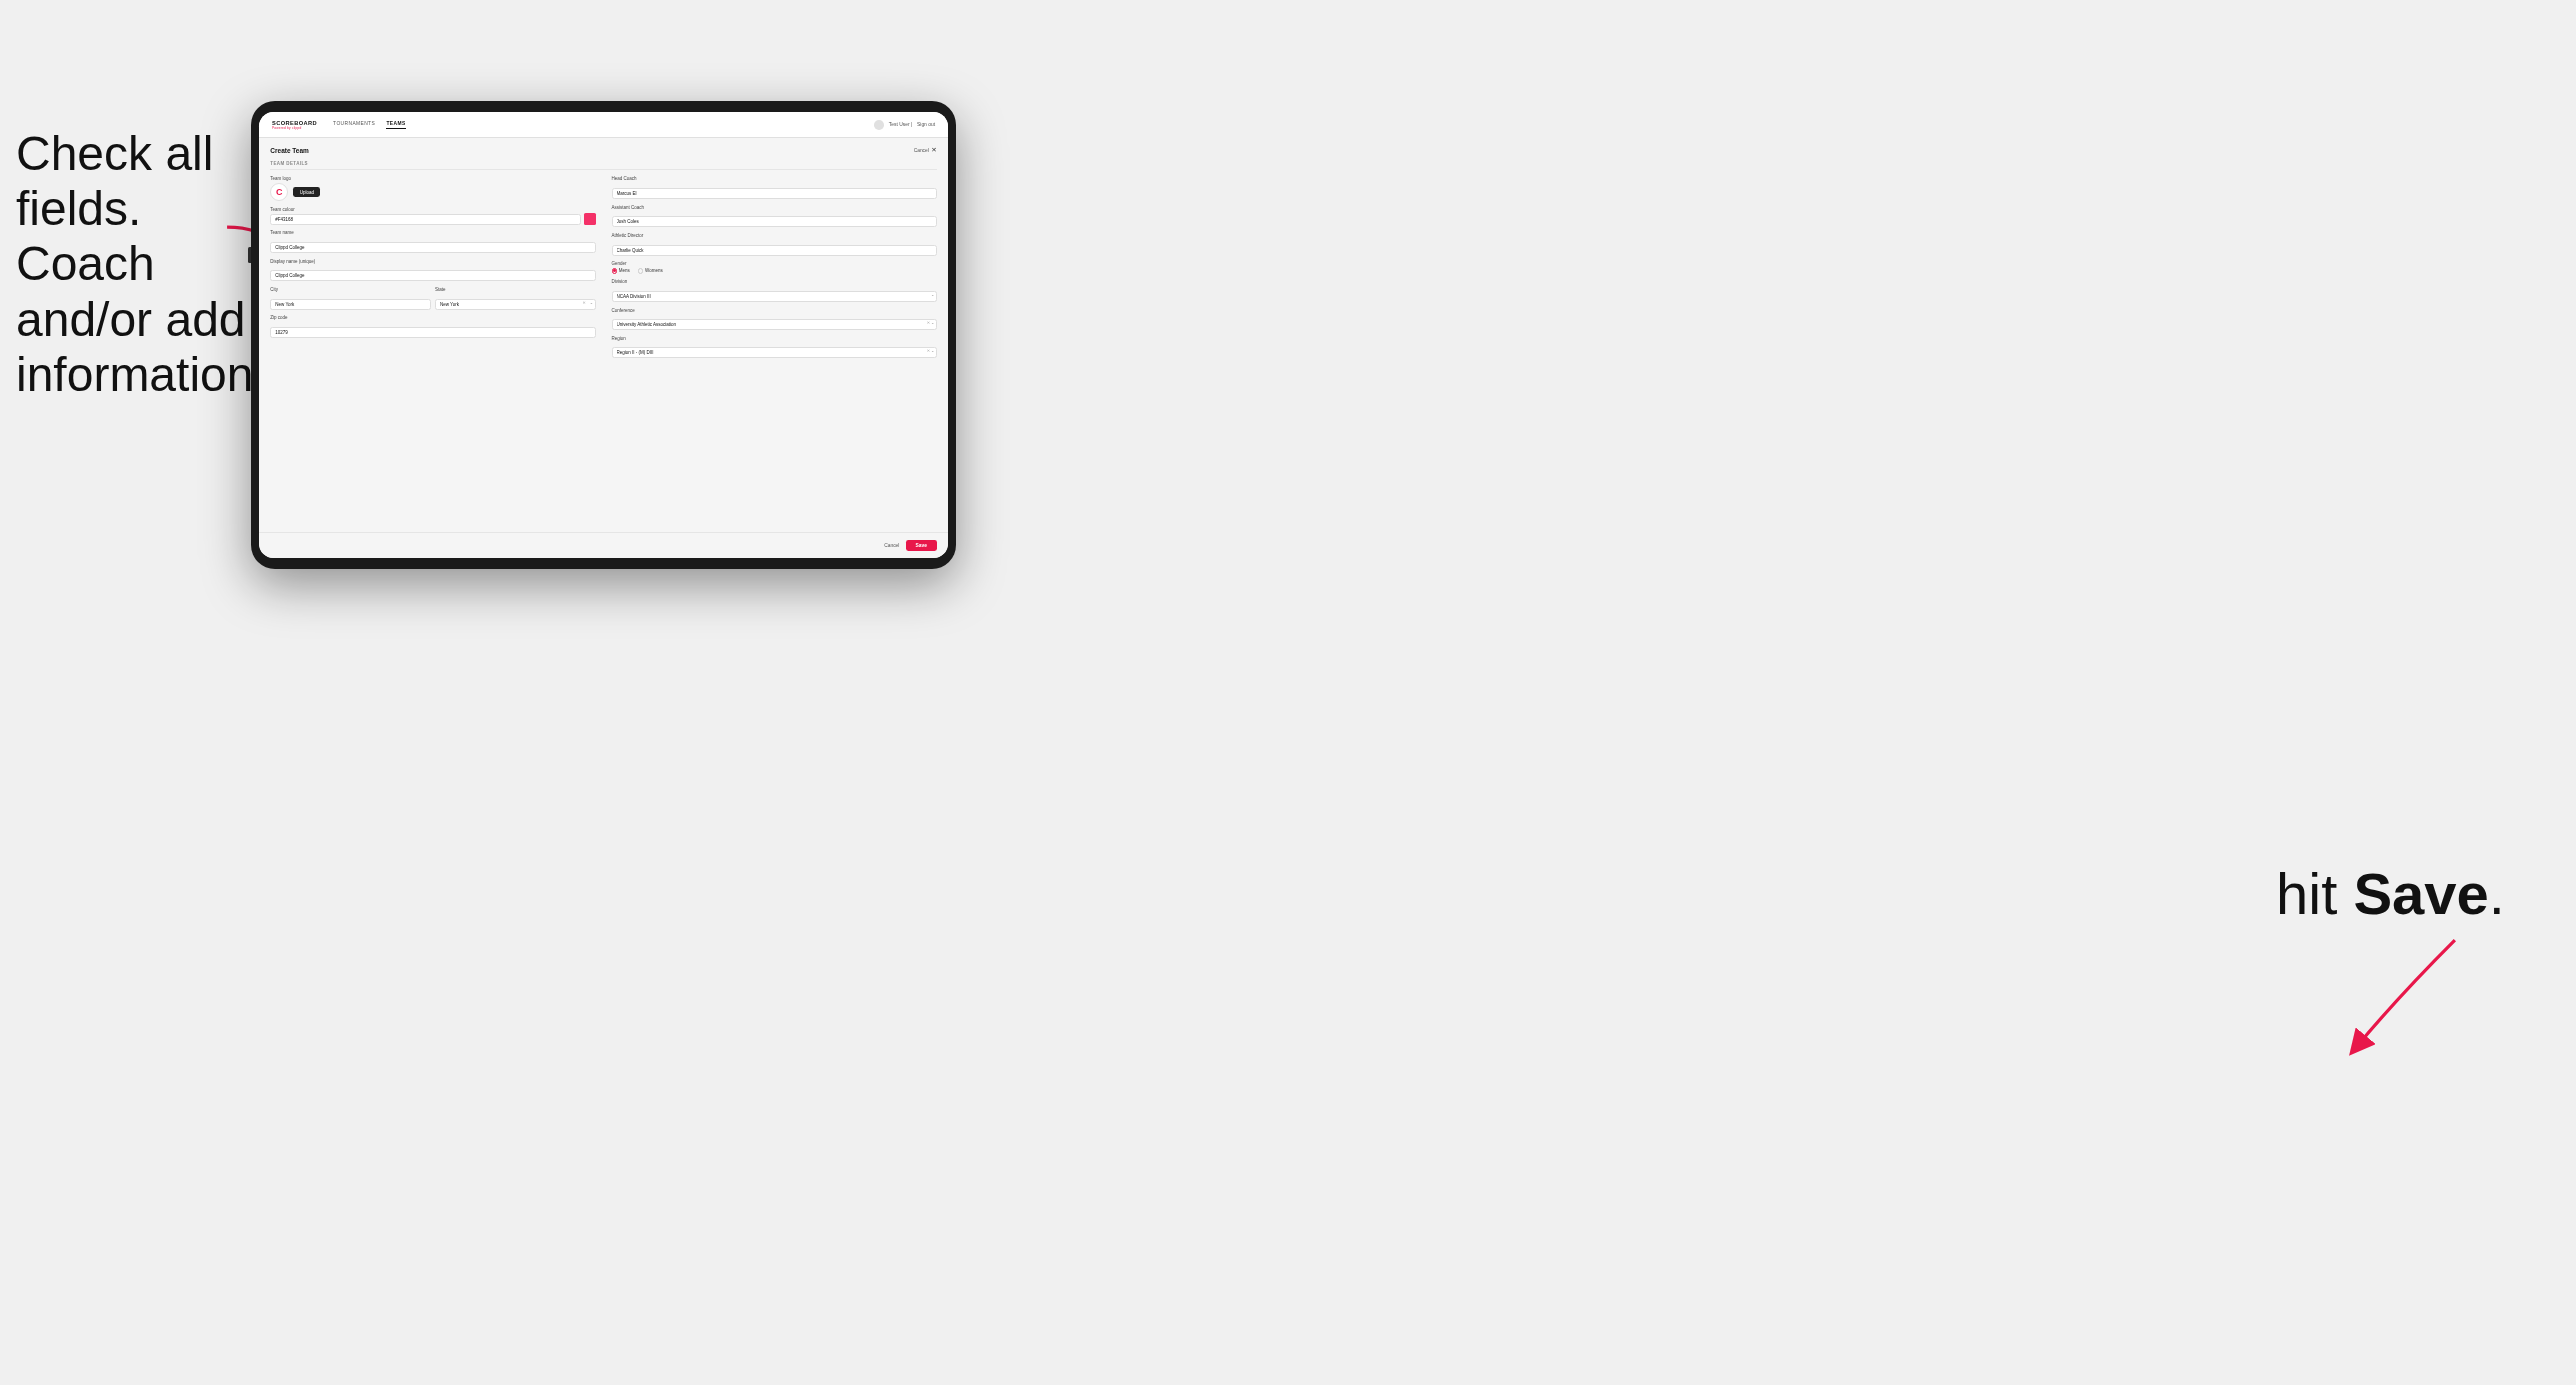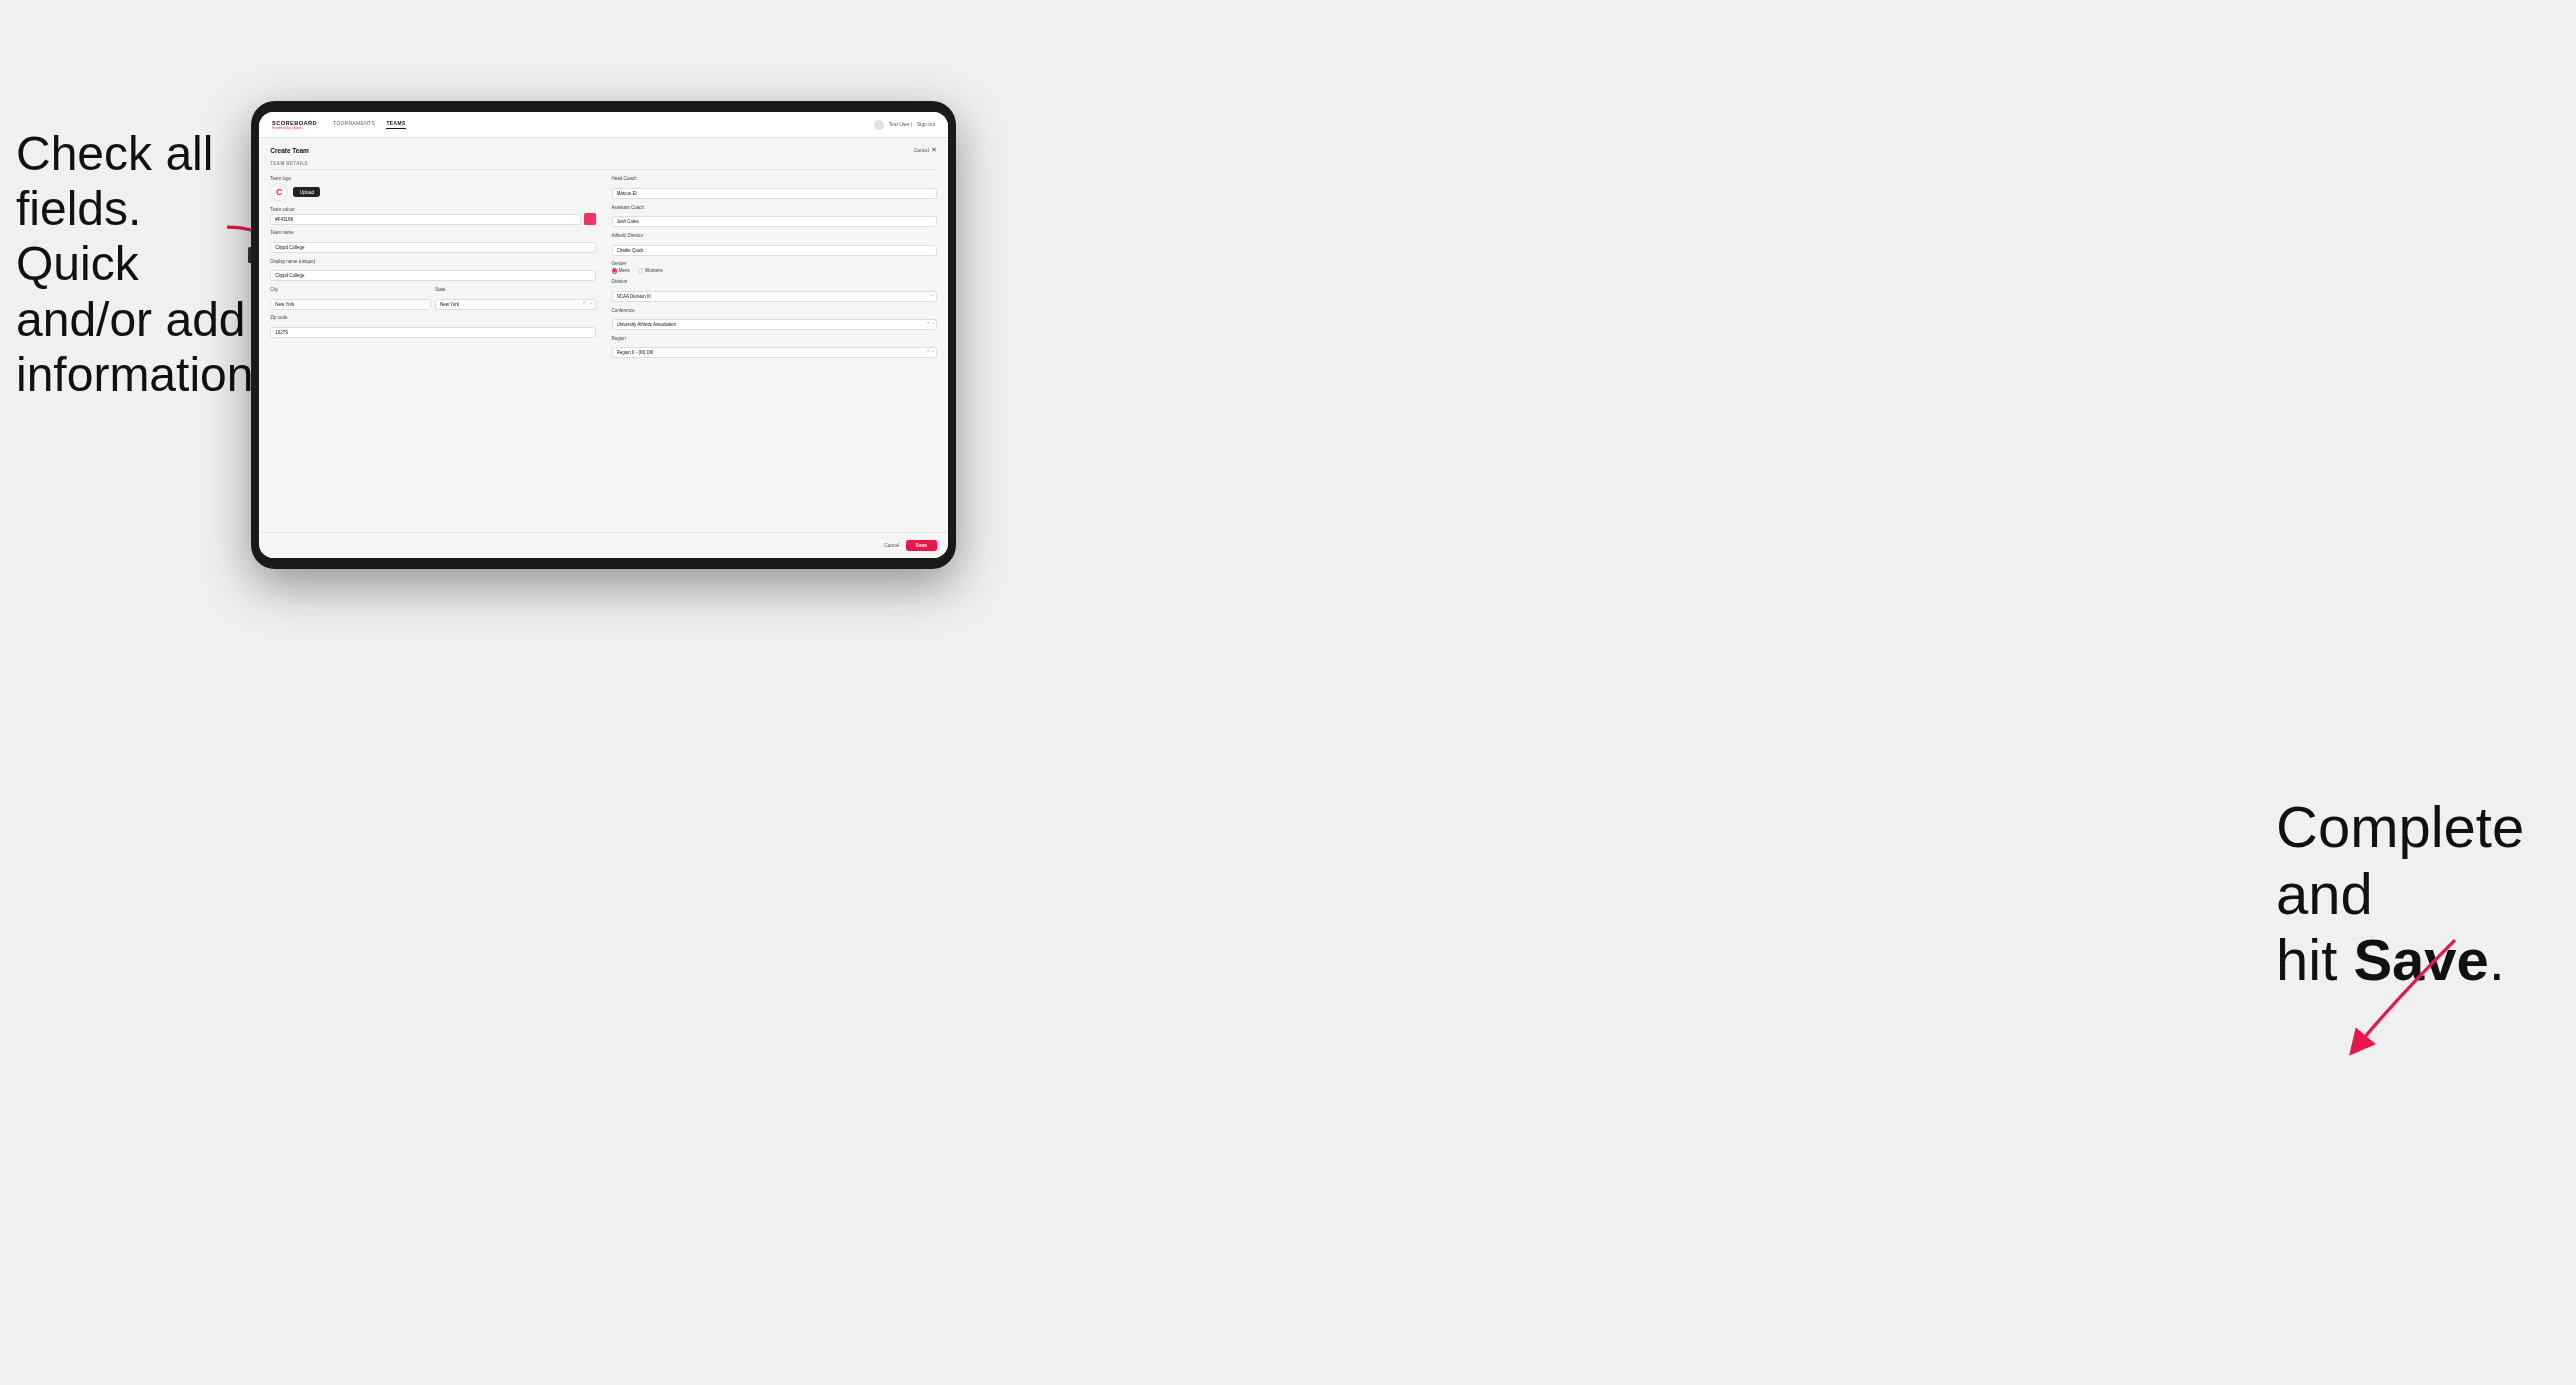--- a/index.html
+++ b/index.html
@@ -393,35 +393,35 @@
     .arrow-graphic {
       position: absolute;
       pointer-events: none;
     }
   </style>
 </head>
 <body>
 
 <div class="annotation-left">
   <span>Check all fields.</span><br>
-  <span>Quick and/or add</span><br>
+  <span>Coach and/or add</span><br>
   <span>information.</span>
 </div>
 
 <svg class="arrow-graphic" style="left:219px; top:219px;" width="97" height="97" viewBox="0 0 120 120">
   <defs>
     <marker id="arrowhead1" markerWidth="8" markerHeight="8" refX="4" refY="4" orient="auto">
       <path d="M0,0 L8,4 L0,8 Z" fill="#e8174a"></path>
     </marker>
   </defs>
   <path d="M10,10 Q80,10 110,80" stroke="#e8174a" stroke-width="4" fill="none" marker-end="url(#arrowhead1)"></path>
 </svg>
 
 <div class="annotation-right">
-  <span>Complete and</span><br>
+  <br>
   <span>hit </span><strong>Save</strong><span>.</span>
 </div>
 
 <svg class="arrow-graphic" style="right:113px; top:932px;" width="130" height="130" viewBox="0 0 160 160">
   <defs>
     <marker id="arrowhead2" markerWidth="8" markerHeight="8" refX="4" refY="4" orient="auto">
       <path d="M0,0 L8,4 L0,8 Z" fill="#e8174a"></path>
     </marker>
   </defs>
   <path d="M150,10 Q80,80 30,140" stroke="#e8174a" stroke-width="4" fill="none" marker-end="url(#arrowhead2)"></path>

